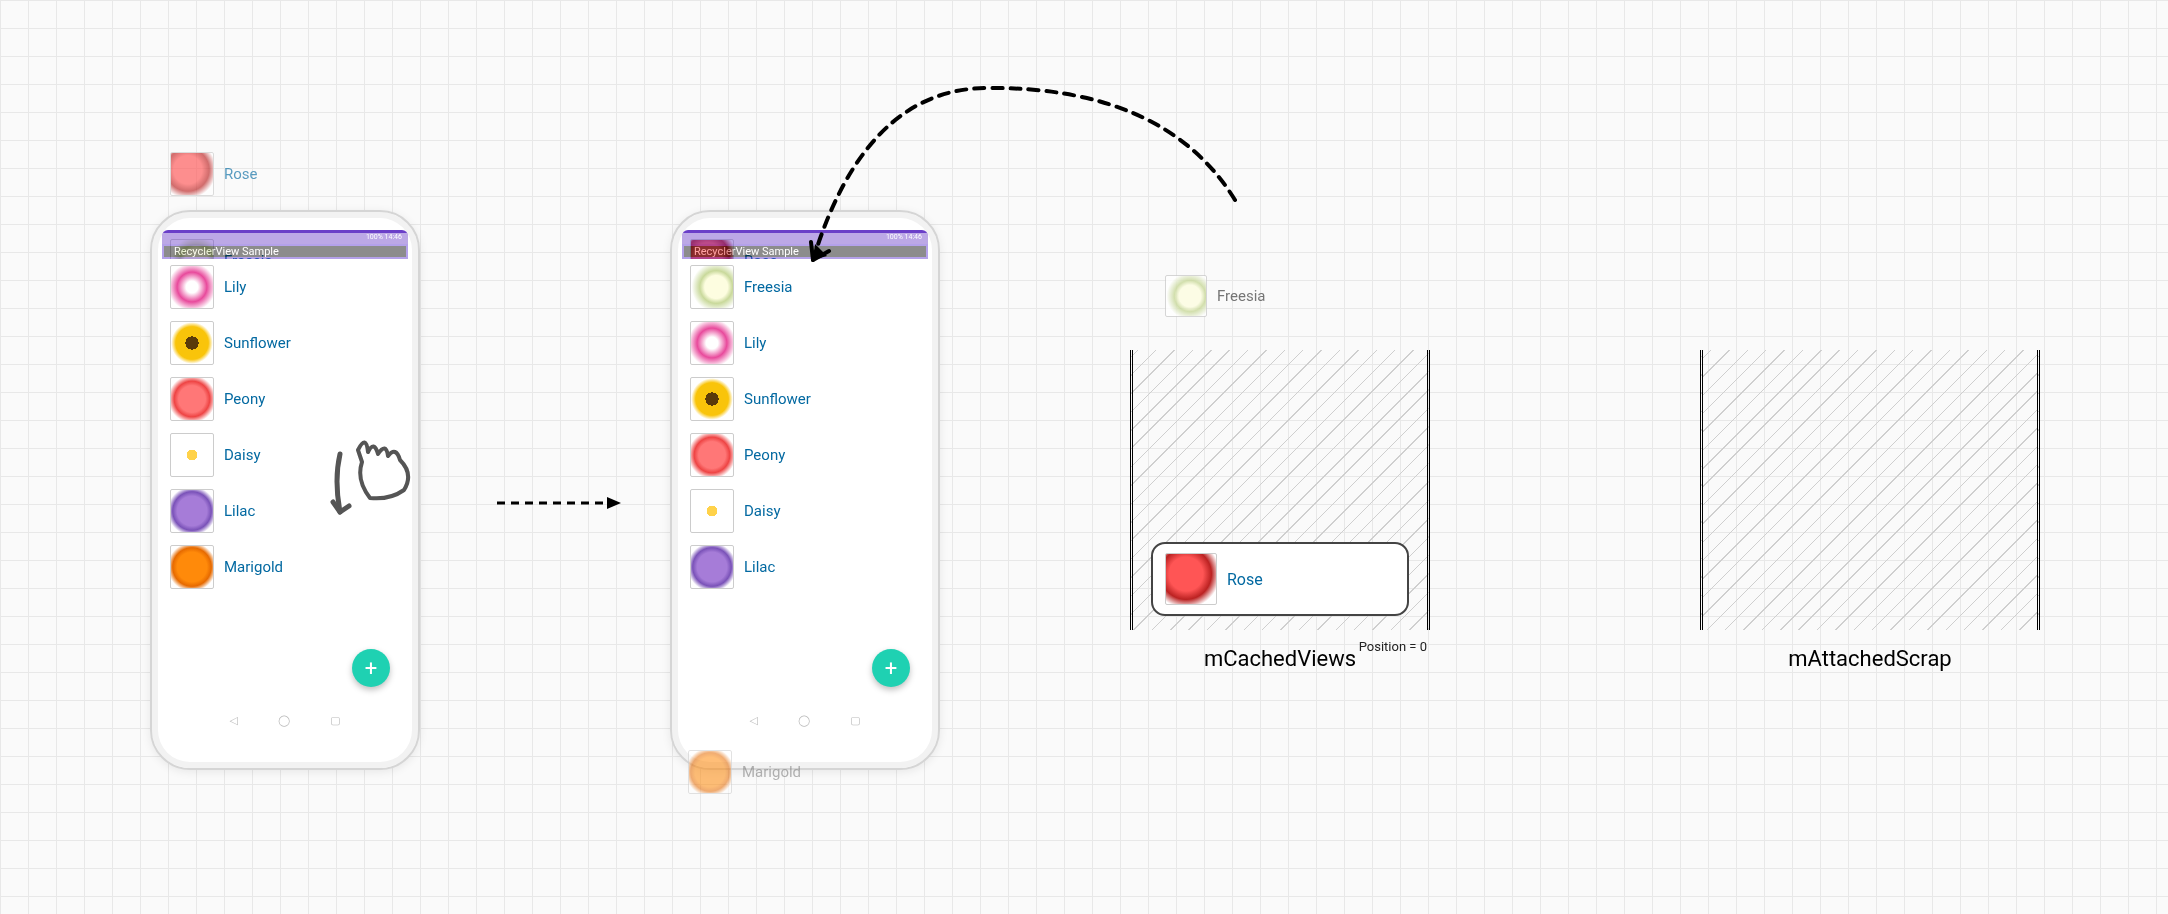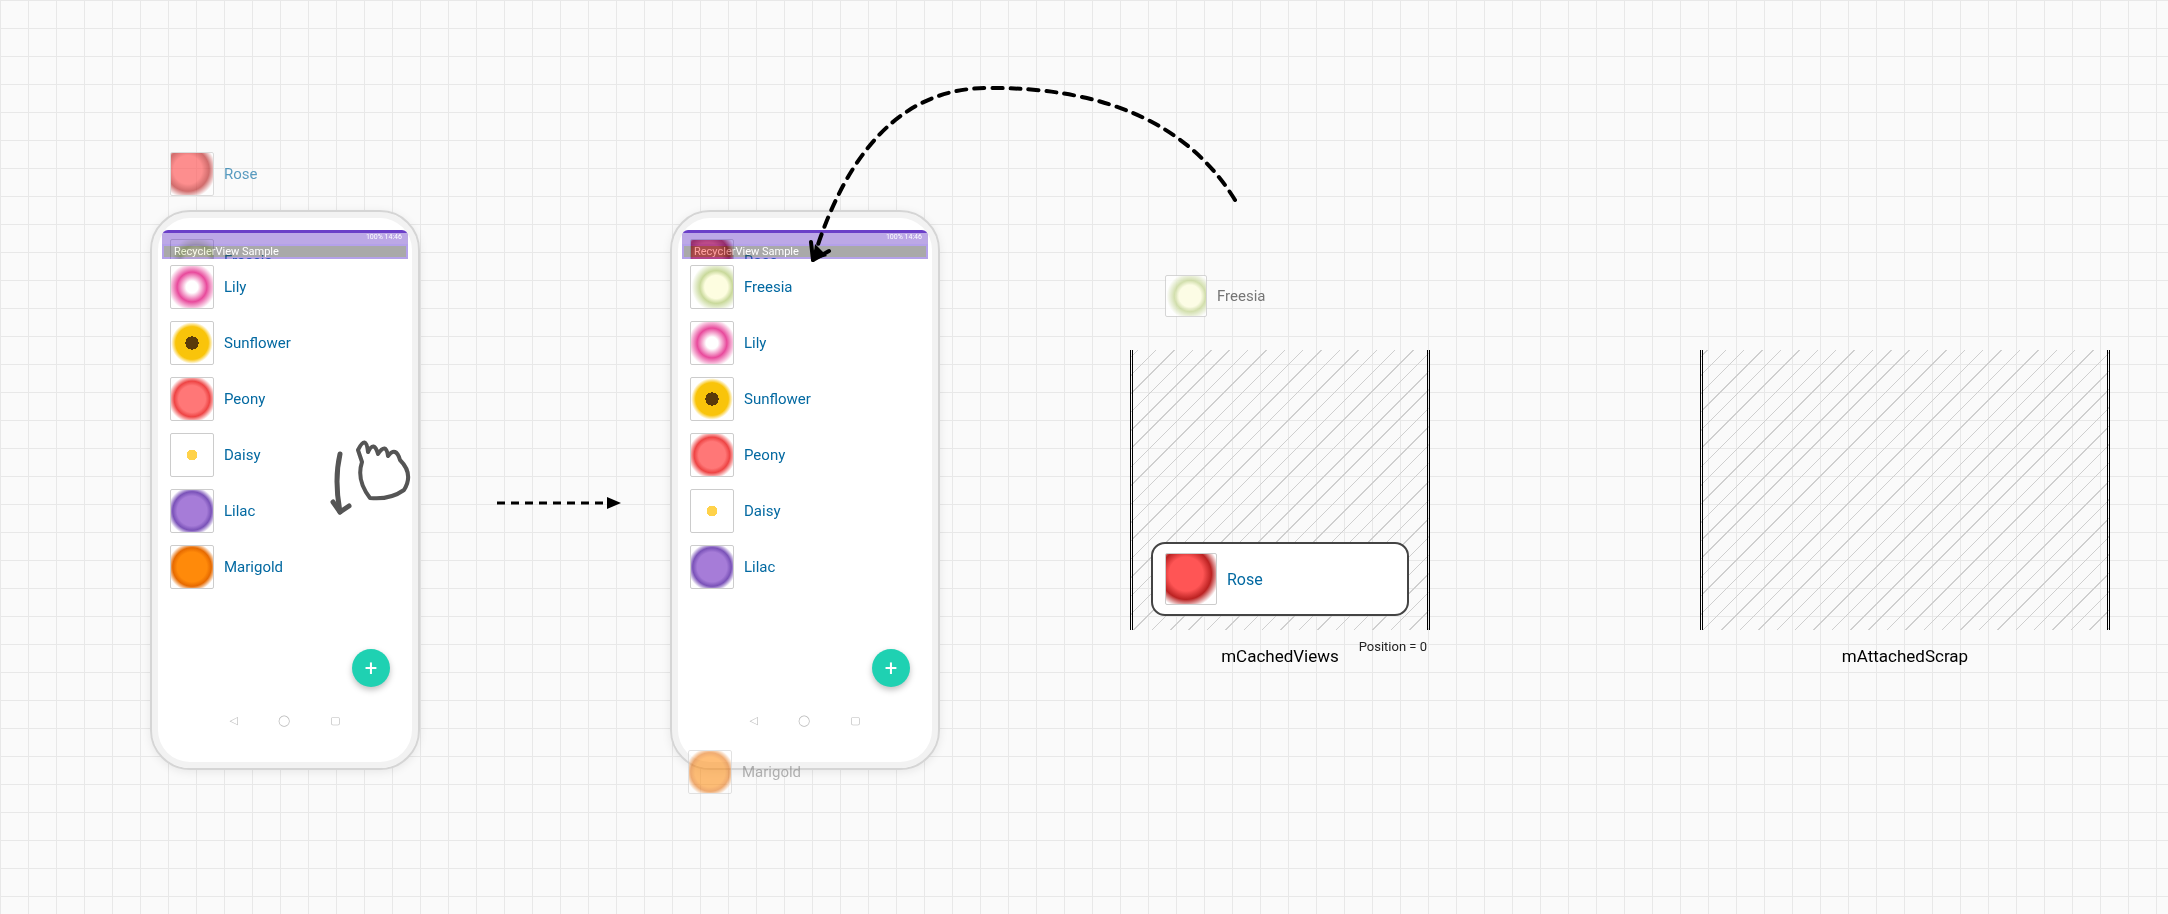--- a/index.html
+++ b/index.html
@@ -44,21 +44,21 @@
   font-size: 7px;
   color: #fff;
   padding: 2px 6px;
   display: flex;
   justify-content: flex-end;
   align-items: center;
 }
 .appbar {
   height: 15px;
   border: 2px solid #5a2fd0;
-  background: #404040;
+  background: #000000;
   color: #fff;
   font-size: 11px;
   display: flex;
   align-items: center;
   padding-left: 10px;
 }
 .listarea {
   position: relative;
 }
 
@@ -121,34 +121,34 @@
   width: 440px; height: 200px;
 }
 
 .cache-container {
   position: absolute;
   top: 350px;
   width: 300px;
   height: 280px;
 }
 .cache-1 { left: 1130px; }
-.cache-2 { left: 1700px; width: 410px; }
+.cache-2 { left: 1700px; width: 340px; }
 .cache-container .hatch {
   width: 100%; height: 100%;
   border-left: 3px double #000;
   border-right: 3px double #000;
   background-image: repeating-linear-gradient(
     -45deg,
     transparent 0 12px,
     #cfcfcf 12px 13px
   );
   position: relative;
 }
 .cache-label {
-  font-size: 17px;
+  font-size: 22px;
   text-align: center;
   margin-top: 16px;
 }
 
 .cached-card {
   position: absolute;
   left: 18px; bottom: 14px; right: 18px;
   height: 74px;
   border: 2px solid #444;
   border-radius: 14px;

